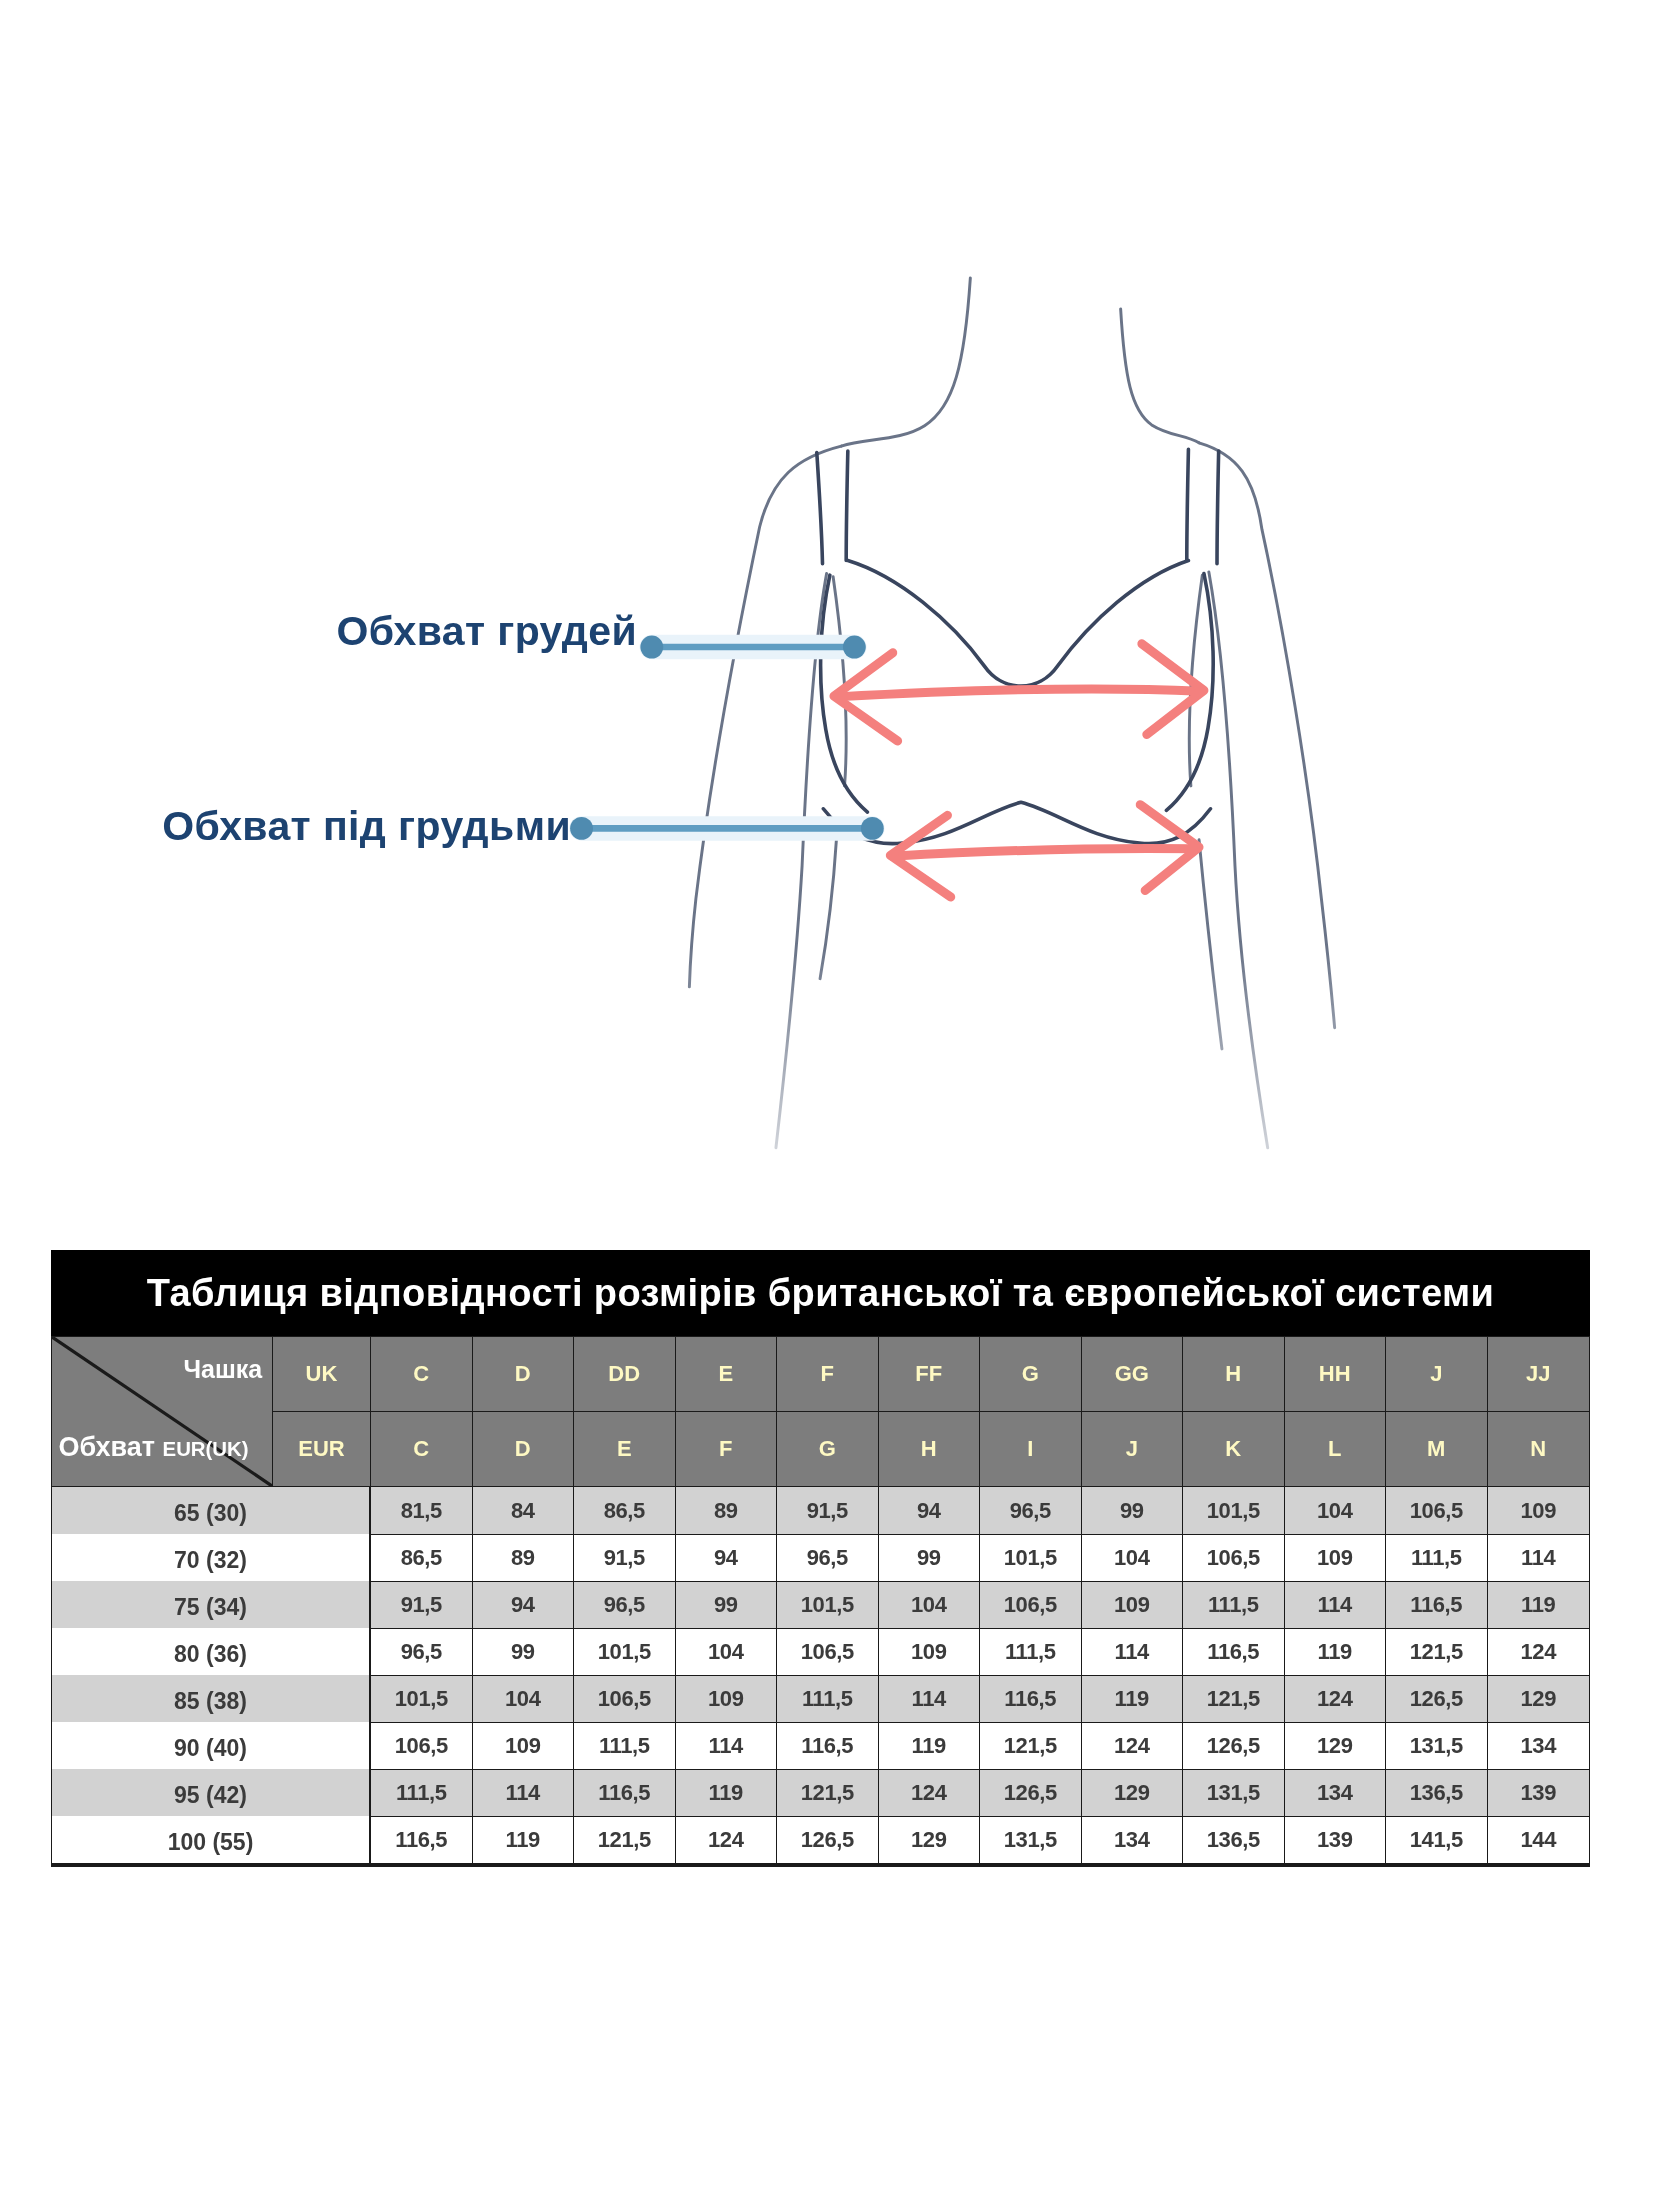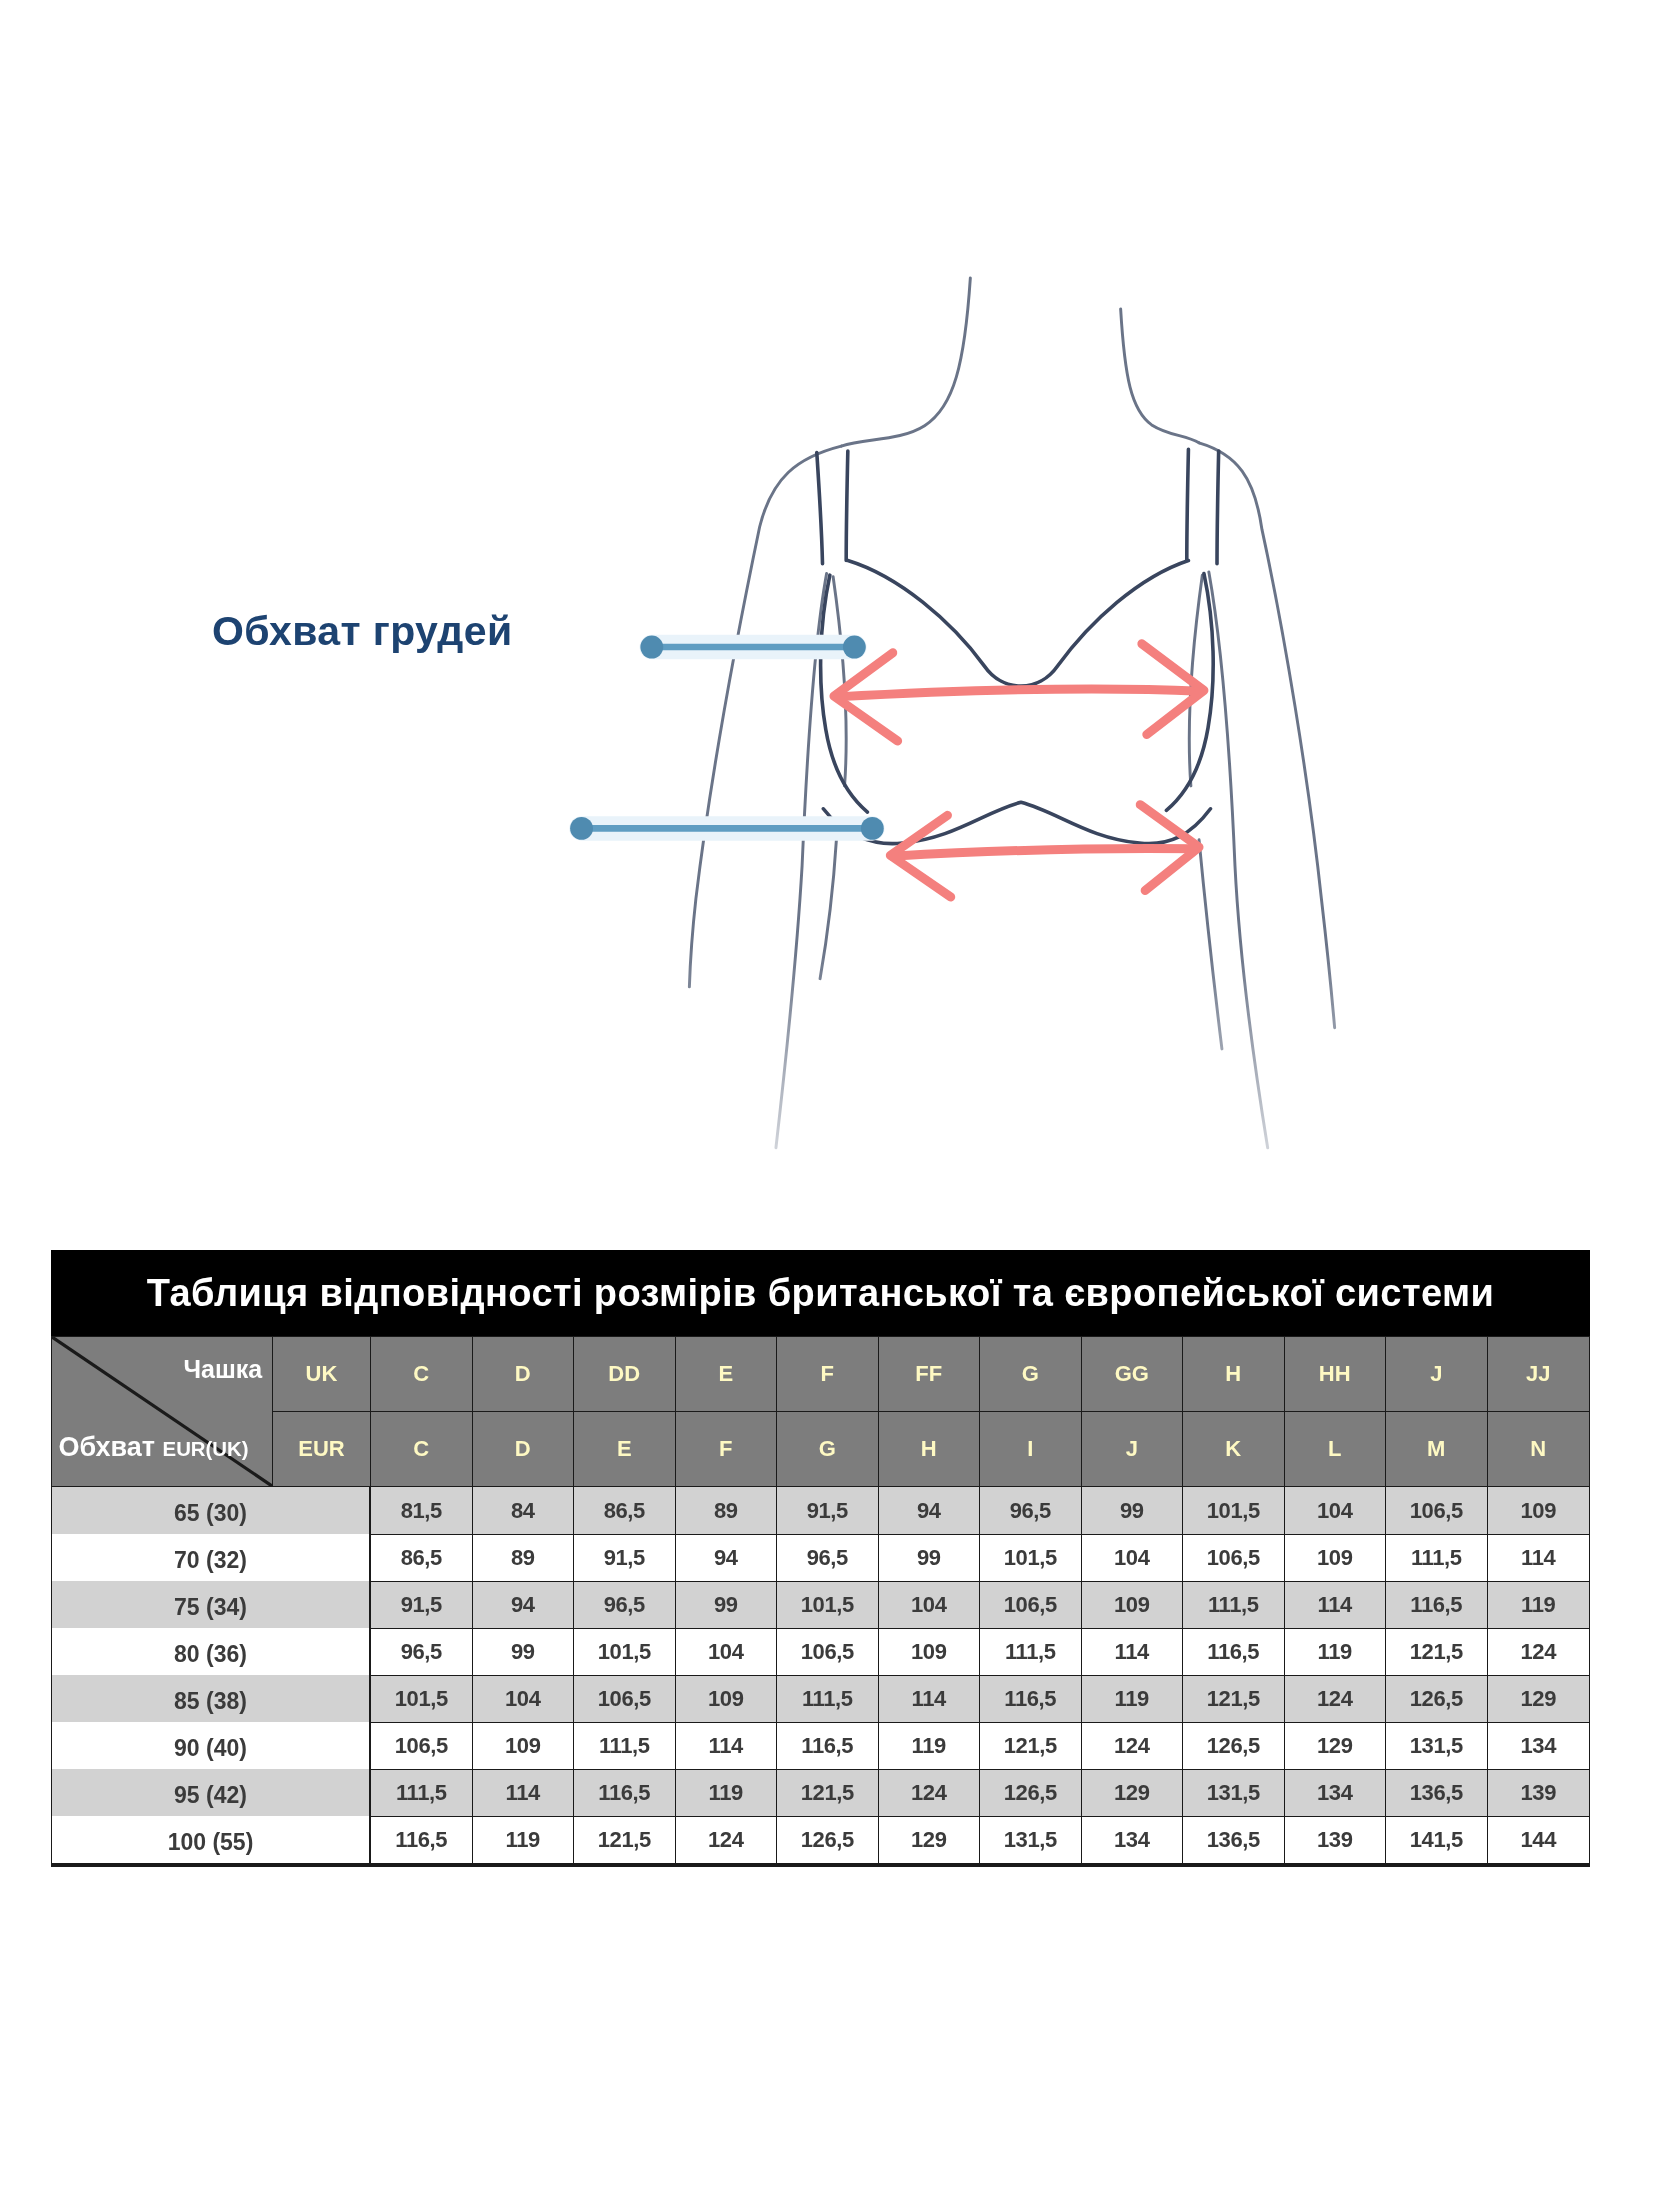--- a/index.html
+++ b/index.html
@@ -9,21 +9,21 @@
   
   .figure-svg{position:absolute;left:0;top:0;}
   .fig-body{stroke:var(--figline);stroke-width:3.6;fill:none;stroke-linecap:round;}
   .fig-bra{stroke:var(--braline);stroke-width:4.4;fill:none;stroke-linecap:round;}
   .callout-glow{stroke:#e9f3fa;stroke-width:30;fill:none;stroke-linecap:round;}
   .callout{stroke:var(--callout);stroke-width:8;fill:none;stroke-linecap:round;}
   .callout-dot{fill:var(--dot);}
   .arrow{stroke:var(--arrow);stroke-width:11;fill:none;stroke-linecap:round;stroke-linejoin:round;}
 
   .diagram-label{position:absolute;font-size:41px;font-weight:600;color:var(--labeltext);
-    text-align:left;white-space:nowrap;letter-spacing:0.4px;}
+    text-align:right;white-space:nowrap;letter-spacing:0.4px;}
   .diagram-label.chest{left:212px;top:608px;width:425px;}
   .diagram-label.underbust{left:114px;top:803px;width:457px;}
 
   
   .size-table{position:absolute;left:51px;top:1250px;width:1539px;box-sizing:border-box;}
   .t-title{height:86px;background:var(--titlebg);color:var(--titletext);
     display:flex;align-items:center;justify-content:center;
     font-size:38px;font-weight:600;letter-spacing:0.4px;}
   .t-grid{border:1.6px solid var(--border);border-bottom:4.1px solid var(--border);box-sizing:border-box;}
 
@@ -99,20 +99,21 @@
     <path class="arrow" d="M1093,799 L1021,852 L1099,907"></path>
     <path class="arrow" d="M1398,788 L1474,845 L1404,899"></path>
     <path class="arrow" d="M1092,1048 C1220,1041 1340,1037 1465,1039"></path>
     <path class="arrow" d="M1160,998 L1090,1047 L1164,1098"></path>
     <path class="arrow" d="M1396,985 L1468,1037 L1402,1090"></path>
 
     <rect x="760" y="1160" width="980" height="360" fill="url(#fadeGrad)"></rect>
   </svg>
 
   <div class="diagram-label chest">Обхват грудей</div>
+  <div class="diagram-label underbust">Обхват під грудьми</div>
 
   <div class="size-table">
     <div class="t-title">Таблиця відповідності розмірів британської та європейської системи</div>
     <div class="t-grid">
       <div class="t-header">
         <div class="corner">
           <svg class="diag-svg" viewBox="0 0 270 184" preserveAspectRatio="none">
             <line x1="0" y1="0" x2="270" y2="184" stroke="#1a1a1a" stroke-width="4"></line>
           </svg>
           <span class="c-top">Чашка</span>

